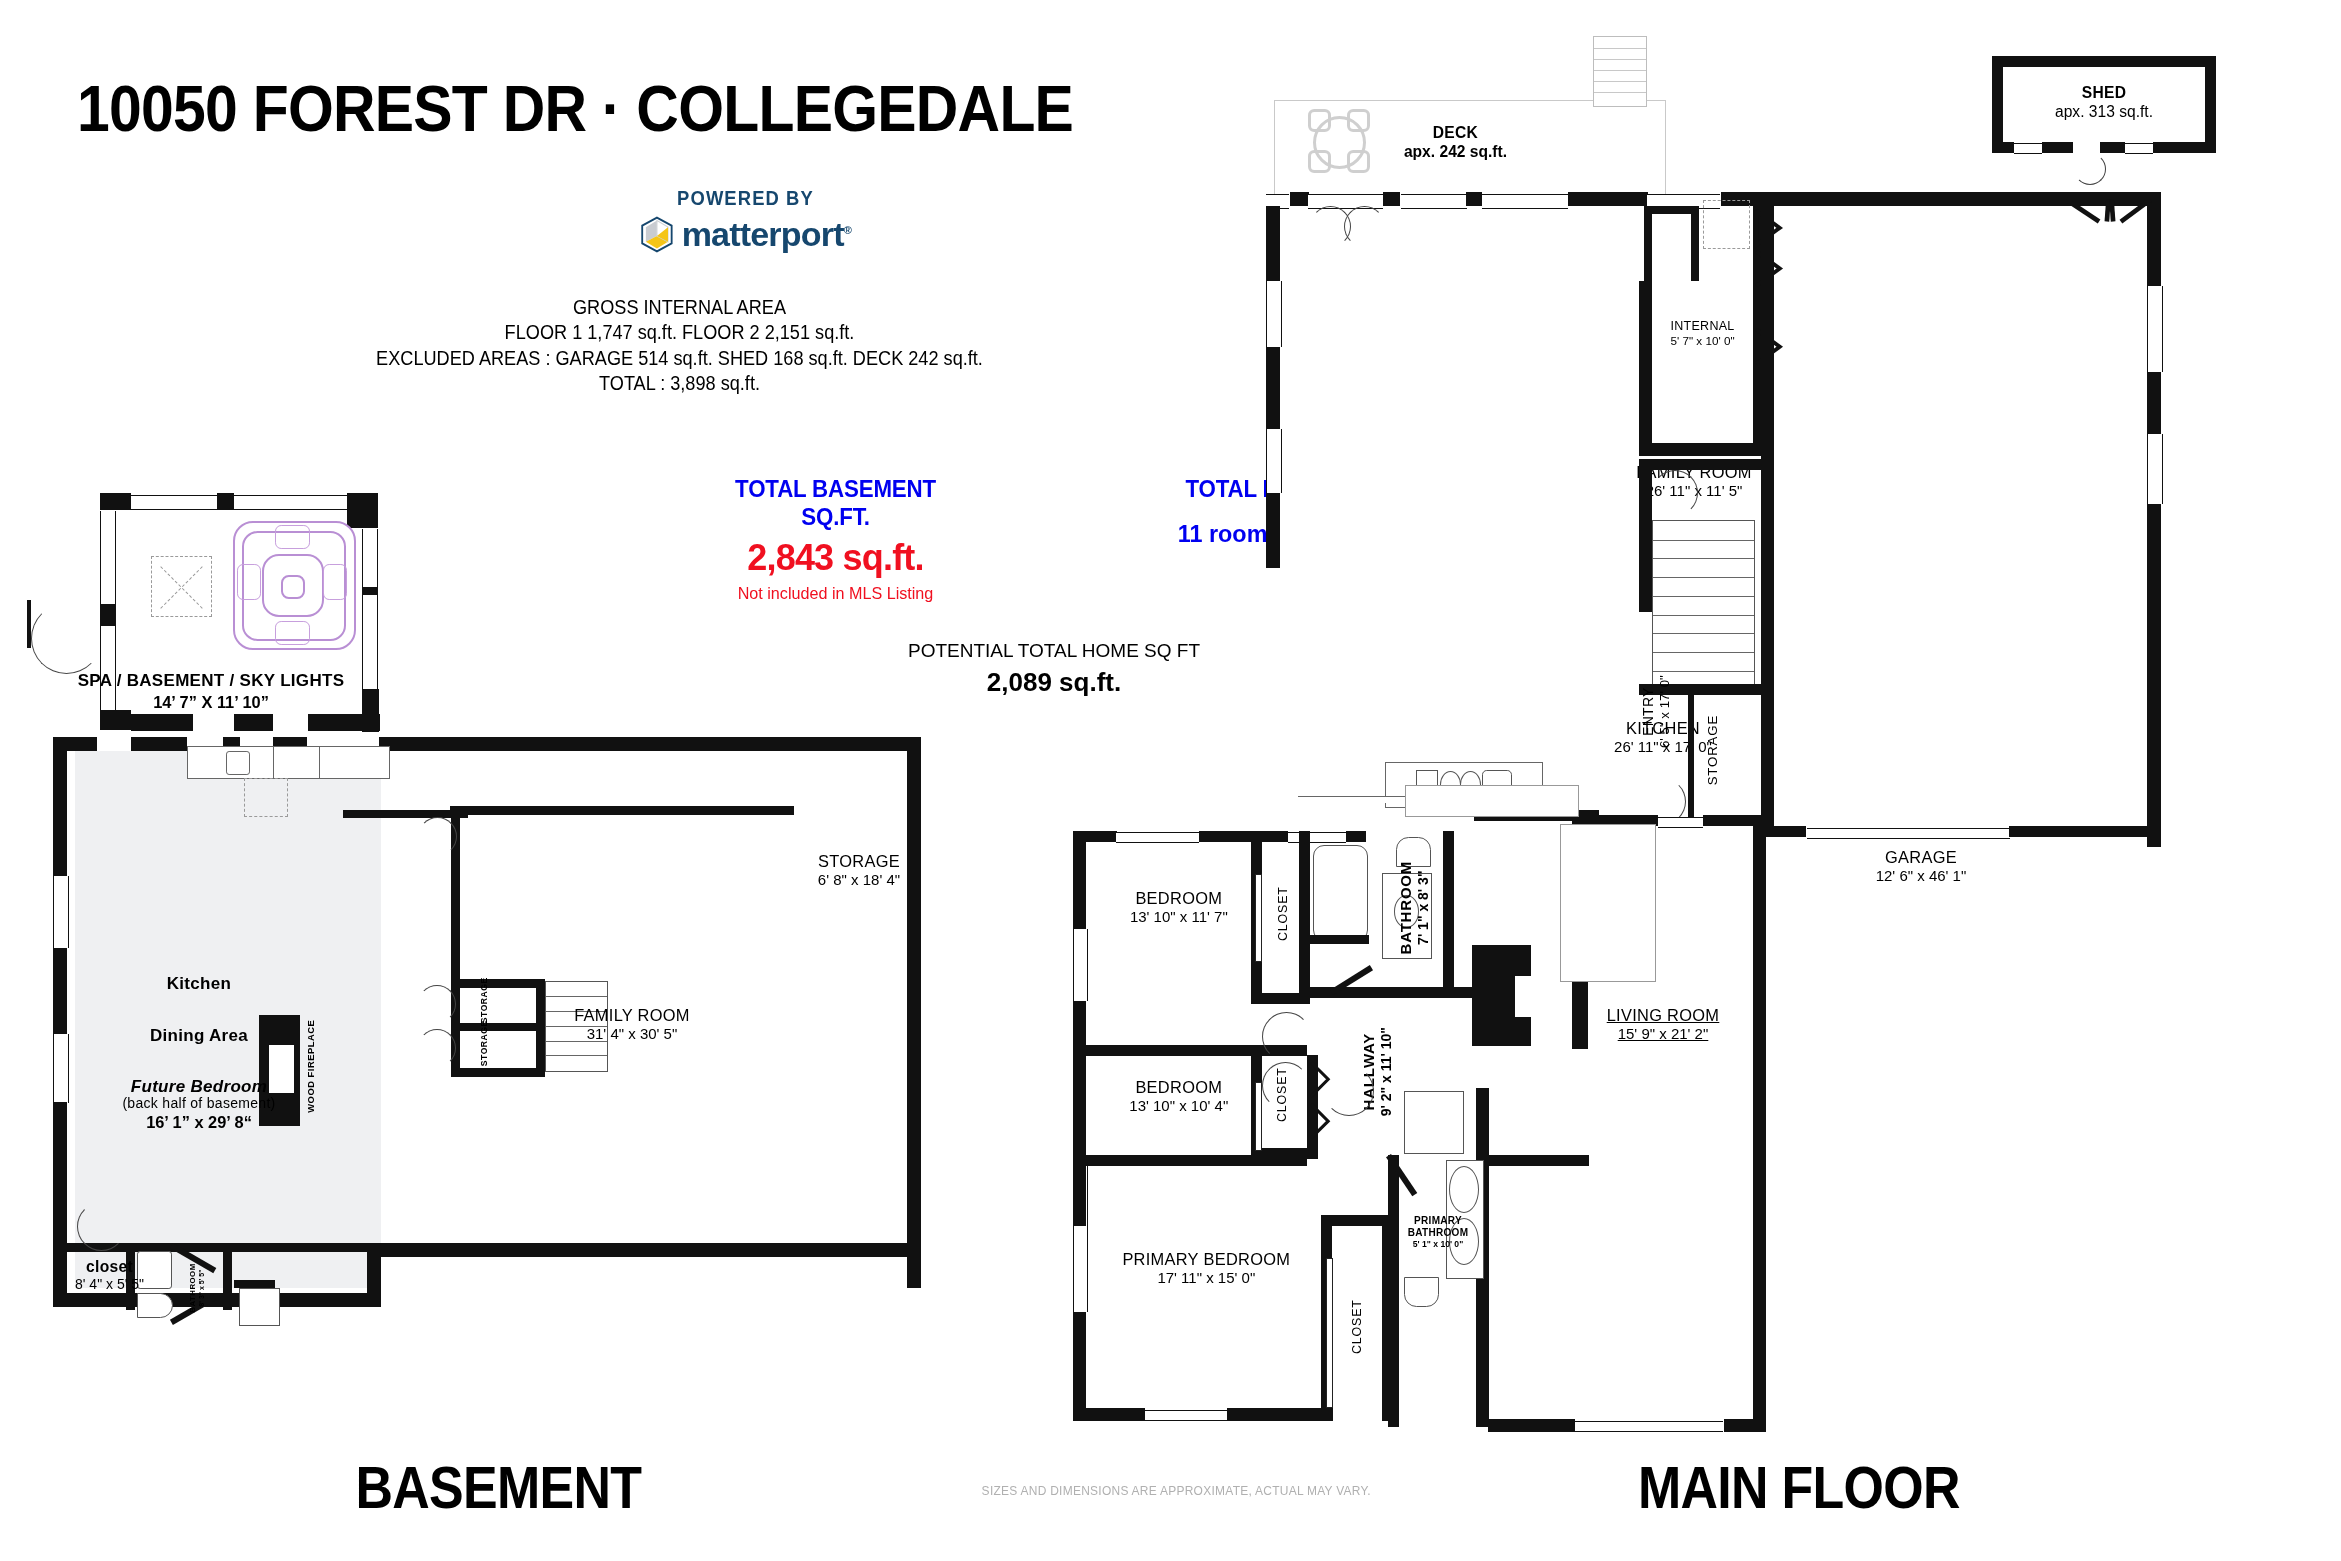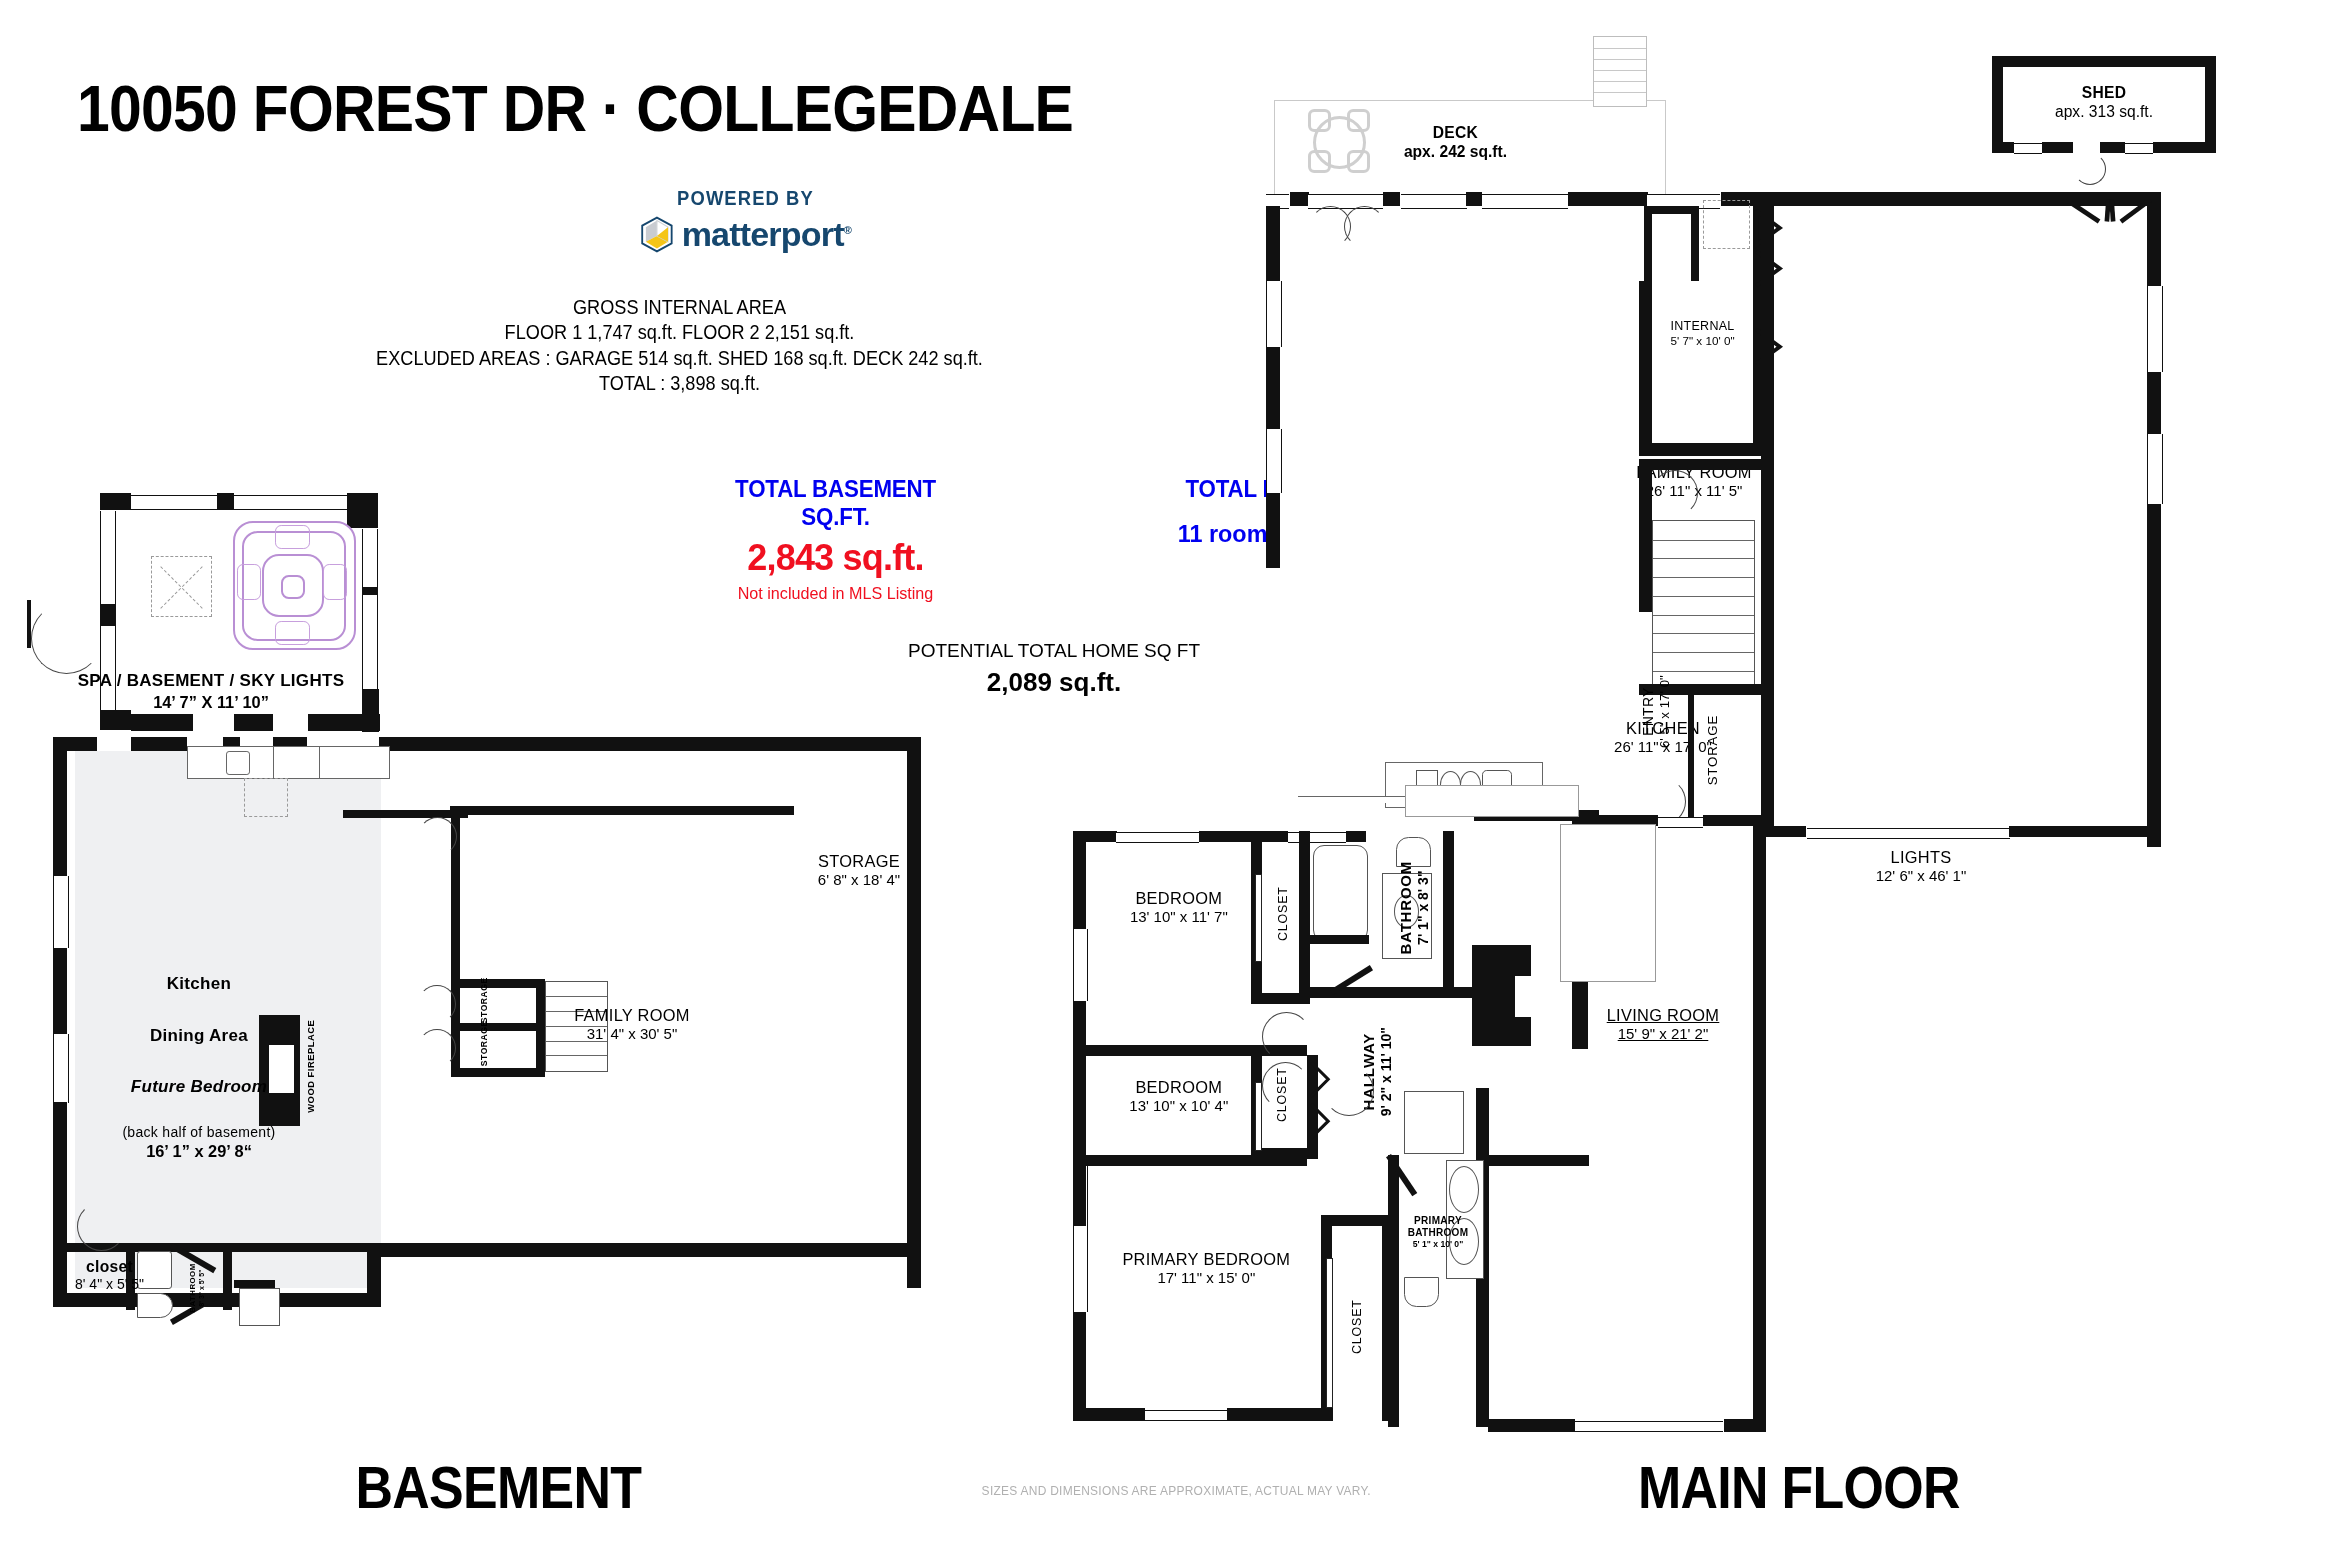--- a/index.html
+++ b/index.html
@@ -242,21 +242,21 @@
 
   <div class="lbl bold" style="left:70px;top:974px;width:258px;">
     <span class="n" style="font-size:17px;">Kitchen</span>
   </div>
   <div class="lbl bold" style="left:70px;top:1026px;width:258px;">
     <span class="n" style="font-size:17px;">Dining Area</span>
   </div>
   <div class="lbl bold" style="left:70px;top:1077px;width:258px;font-style:italic;">
     <span class="n" style="font-size:17px;">Future Bedroom</span>
   </div>
-  <div class="lbl" style="left:70px;top:1124px;width:258px;text-align:center;">
+  <div class="lbl" style="left:70px;top:1095px;width:258px;text-align:center;">
     <span class="n" style="font-size:14px;">(back half of basement)</span>
     <span class="d" style="font-size:16.4px;font-weight:700;">16’ 1” x 29’ 8“</span>
   </div>
 
   <div class="lbl" style="left:515px;top:1005px;width:234px;">
     <span class="n">FAMILY ROOM</span>
     <span class="d">31' 4" x 30' 5"</span>
   </div>
 
   <div class="lbl" style="left:781px;top:851px;width:156px;">
@@ -381,21 +381,21 @@
 
   <div class="lbl" style="left:453px;top:462px;width:250px;left:476px;">
     <span class="n">FAMILY ROOM</span>
     <span class="d">26' 11" x 11' 5"</span>
   </div>
   <div class="lbl" style="left:453px;top:718px;width:234px;">
     <span class="n">KITCHEN</span>
     <span class="d">26' 11" x 17' 0"</span>
   </div>
   <div class="lbl" style="left:703px;top:847px;width:250px;">
-    <span class="n">LIGHTS</span>
+    <span class="n">GARAGE</span>
     <span class="d">12' 6" x 46' 1"</span>
   </div>
 
   <div class="counter" style="left:292px;top:762px;width:156px;height:44px;"></div>
   <div class="fixture" style="left:323px;top:770px;width:20px;height:28px;"></div>
   <div class="fixture fx-round" style="left:347px;top:771px;width:19px;height:25px;"></div>
   <div class="fixture fx-round" style="left:367px;top:771px;width:19px;height:25px;"></div>
   <div class="fixture" style="left:389px;top:770px;width:28px;height:28px;border-radius:4.7px;"></div>
   <div class="counter" style="left:205px;top:796px;width:147px;height:6.2px;border:none;border-top:1.6px solid #666;"></div>
 

